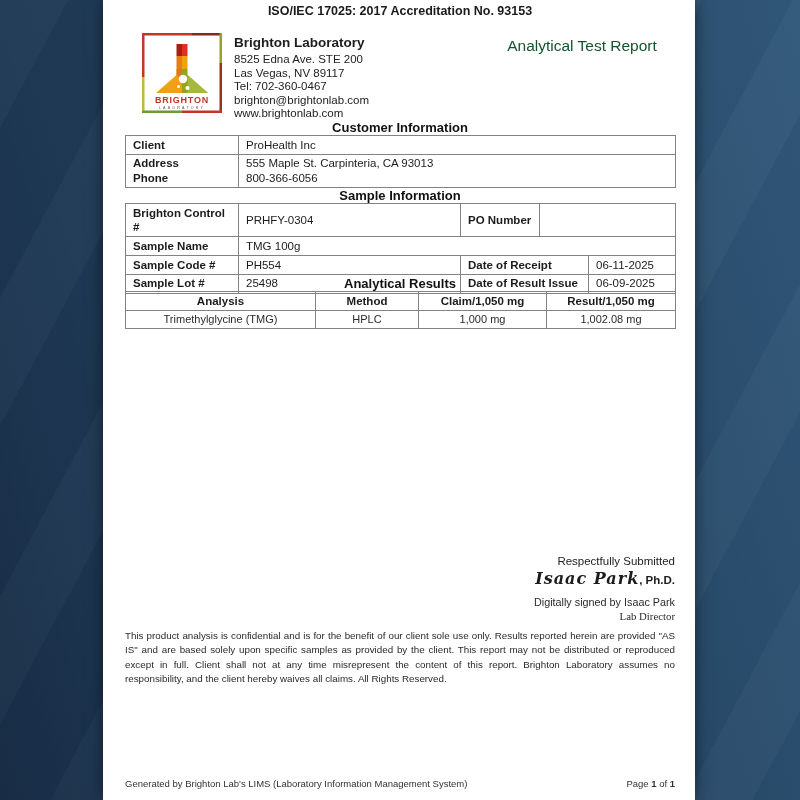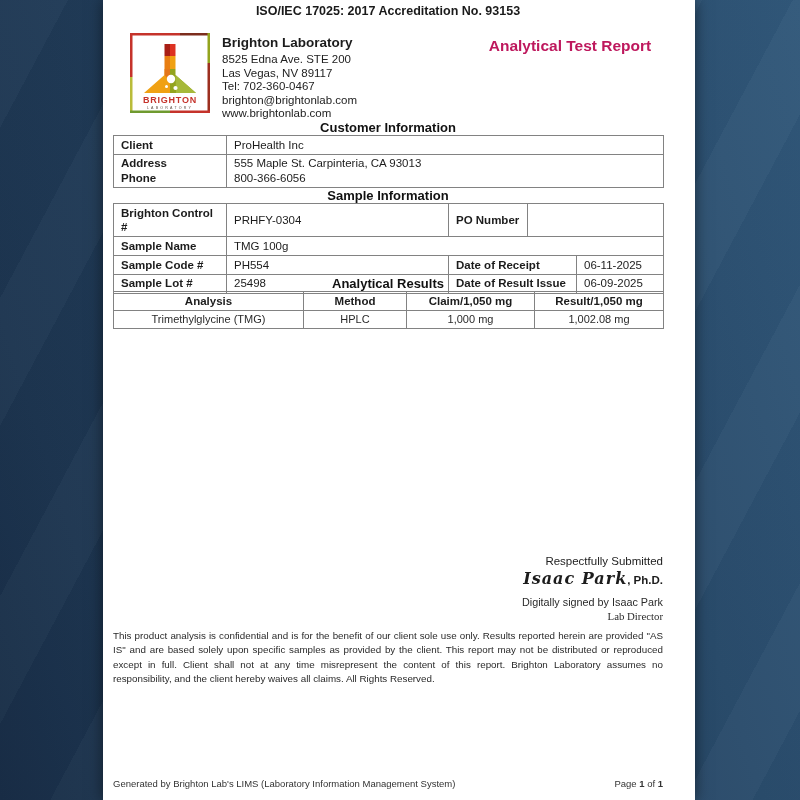--- a/index.html
+++ b/index.html
@@ -10,33 +10,33 @@
     background:
       repeating-linear-gradient(118deg, rgba(255,255,255,0.025) 0 60px, rgba(0,0,0,0.02) 60px 140px),
       linear-gradient(252deg,#31587a 0%,#2a4c6c 28%,#223e5b 58%,#1d3550 85%,#182d46 100%);
     overflow:hidden;
   }
   .page {
     position:absolute; left:103px; top:0; width:592px; height:800px;
     background:#ffffff;
     box-shadow:0 0 14px rgba(0,0,0,0.5);
   }
-  .content { position:absolute; left:10px; top:0; width:550px; height:100%; }
+  .content { position:absolute; left:22px; top:0; width:550px; height:100%; }
 
   .iso { position:absolute; top:4px; left:0; width:100%; text-align:center;
          font-size:12.5px; font-weight:bold; color:#1a1a1a; }
 
   .logo { position:absolute; top:33px; left:17px; width:80px; height:80px; }
 
   .lab-info { position:absolute; top:35px; left:109px; }
   .lab-name { font-size:13.5px; font-weight:bold; margin-bottom:3px; }
   .lab-line { font-size:11.5px; line-height:13.6px; color:#222; }
 
   .report-title { position:absolute; top:37px; left:352px; width:210px;
-                  text-align:center; font-size:15.5px; font-weight:bold; color:#be185d; }
+                  text-align:center; font-size:15.5px; font-weight:normal; color:#14532d; }
 
   .sec-heading { position:absolute; left:0; width:550px; text-align:center;
                  font-size:13px; font-weight:bold; color:#111; }
   .h-customer { top:120px; } .h-sample { top:188px; } .h-results { top:276px; }
 
   table { border-collapse:collapse; table-layout:fixed; width:550px;
           position:absolute; left:0; font-size:11.5px; }
   .t-customer { top:135px; } .t-sample { top:203px; } .t-results { top:291px; }
   td, th { border:1px solid #828282; padding:1.5px 7px; vertical-align:middle;
            line-height:1.28; overflow:hidden; }

